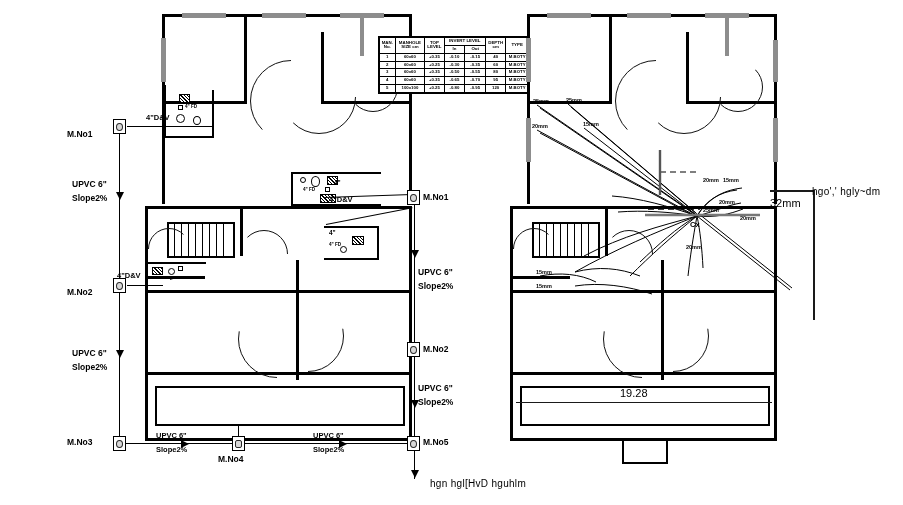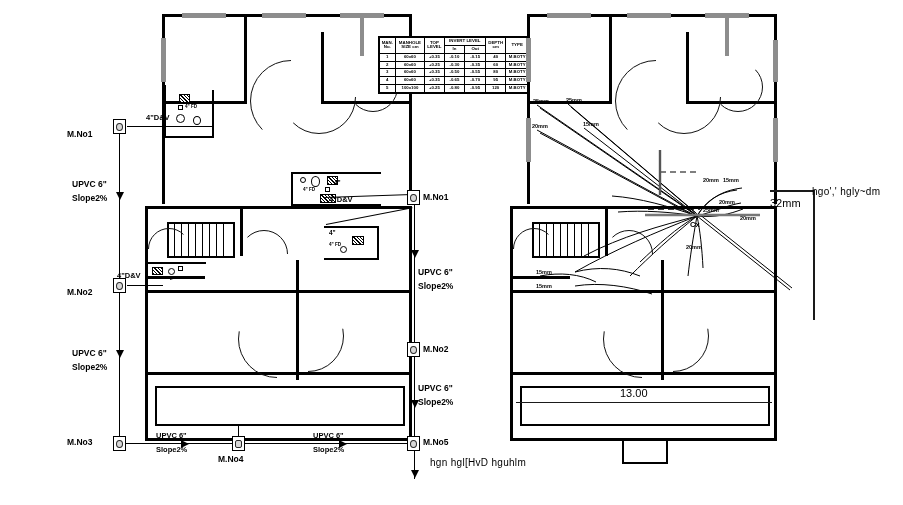--- a/index.html
+++ b/index.html
@@ -371,21 +371,21 @@
     <div class="door" style="left:135px;top:230px;width:46px;height:46px;
                 clip-path:polygon(0 0,100% 0,100% 50%,50% 50%);"></div>
     <div class="door" style="left:43px;top:228px;width:40px;height:40px;
                 clip-path:polygon(0 0,100% 0,50% 50%,0 50%);"></div>
 
     <div class="wall" style="left:152px;top:441px;width:2px;height:22px;"></div>
     <div class="wall" style="left:196px;top:441px;width:2px;height:22px;"></div>
     <div class="wall" style="left:152px;top:462px;width:46px;height:2px;"></div>
 
     <div class="thin" style="left:46px;top:402px;width:256px;height:1px;"></div>
-    <div class="lbl lbl-dim" style="left:150px;top:388px;font-weight:normal;">13.00</div>
+    <div class="lbl lbl-dim" style="left:150px;top:388px;font-weight:normal;">19.28</div>
 
     <div class="lbl lbl-dim" style="left:300px;top:198px;font-weight:normal;">32mm</div>
     <div class="thin" style="left:300px;top:190px;width:44px;height:1.6px;"></div>
     <div class="thin" style="left:343px;top:190px;width:1.6px;height:130px;"></div>
   </div>
 
   <svg class="ov" viewBox="0 0 903 505">
     <g stroke="#000" fill="none" stroke-width="1">
 
       <line x1="537" y1="105" x2="695" y2="214"></line>
@@ -432,15 +432,15 @@
   <div class="lbl lbl-6" style="left:723px;top:178px;">15mm</div>
   <div class="lbl lbl-6" style="left:719px;top:200px;">20mm</div>
   <div class="lbl lbl-6" style="left:703px;top:208px;">25mm</div>
   <div class="lbl lbl-6" style="left:740px;top:216px;">20mm</div>
   <div class="lbl lbl-6" style="left:536px;top:270px;">15mm</div>
   <div class="lbl lbl-6" style="left:536px;top:284px;">15mm</div>
   <div class="lbl lbl-6" style="left:686px;top:245px;">20mm</div>
   <div class="lbl lbl-8" style="left:690px;top:221px;">Cx</div>
 
   <div class="lbl lbl-note" style="left:812px;top:187px;">hgo',' hgly~dm</div>
-  <div class="lbl lbl-note" style="left:430px;top:458px;">hgn  hgl[HvD  hguhlm</div>
+  <div class="lbl lbl-note" style="left:430px;top:479px;">hgn  hgl[HvD  hguhlm</div>
 
 </div>
 
 </body></html>

